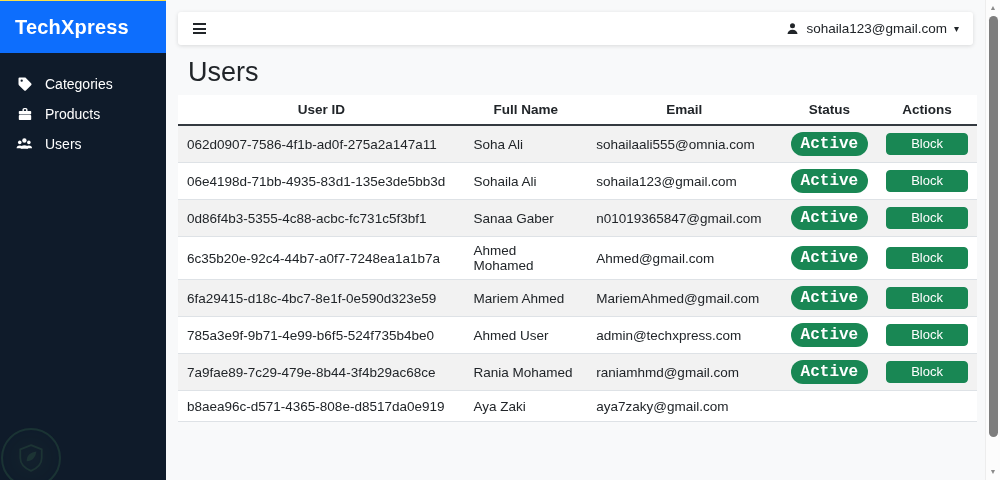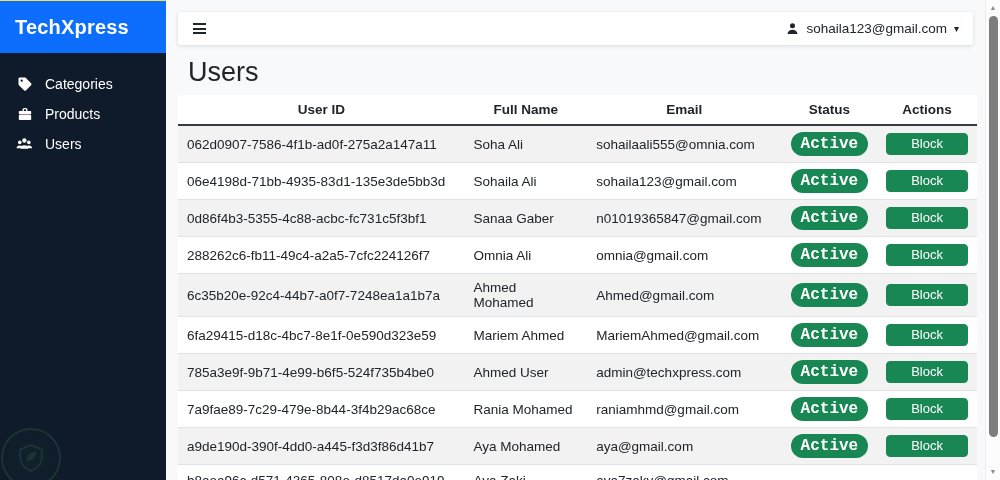--- a/index.html
+++ b/index.html
@@ -216,31 +216,20 @@
             <td>Sanaa Gaber</td>
             <td>n01019365847@gmail.com</td>
             <td>
               <span class="badge">Active</span>
             </td>
             <td>
               <button class="btn-block">Block</button>
             </td>
           </tr>
 
-          <tr>
-            <td>288262c6-fb11-49c4-a2a5-7cfc224126f7</td>
-            <td>Omnia Ali</td>
-            <td>omnia@gmail.com</td>
-            <td>
-              <span class="badge">Active</span>
-            </td>
-            <td>
-              <button class="btn-block">Block</button>
-            </td>
-          </tr>
 
 
           <tr>
             <td>6c35b20e-92c4-44b7-a0f7-7248ea1a1b7a</td>
             <td>Ahmed Mohamed</td>
             <td>Ahmed@gmail.com</td>
             <td>
               <span class="badge">Active</span>
             </td>
             <td>
@@ -277,31 +266,20 @@
             <td>Rania Mohamed</td>
             <td>raniamhmd@gmail.com</td>
             <td>
               <span class="badge">Active</span>
             </td>
             <td>
               <button class="btn-block">Block</button>
             </td>
           </tr>
 
-          <tr>
-            <td>a9de190d-390f-4dd0-a445-f3d3f86d41b7</td>
-            <td>Aya Mohamed</td>
-            <td>aya@gmail.com</td>
-            <td>
-              <span class="badge">Active</span>
-            </td>
-            <td>
-              <button class="btn-block">Block</button>
-            </td>
-          </tr>
 
           <tr>
             <td>b8aea96c-d571-4365-808e-d8517da0e919</td>
             <td>Aya Zaki</td>
             <td>aya7zaky@gmail.com</td>
             <td>
               
             </td>
             <td>
               

